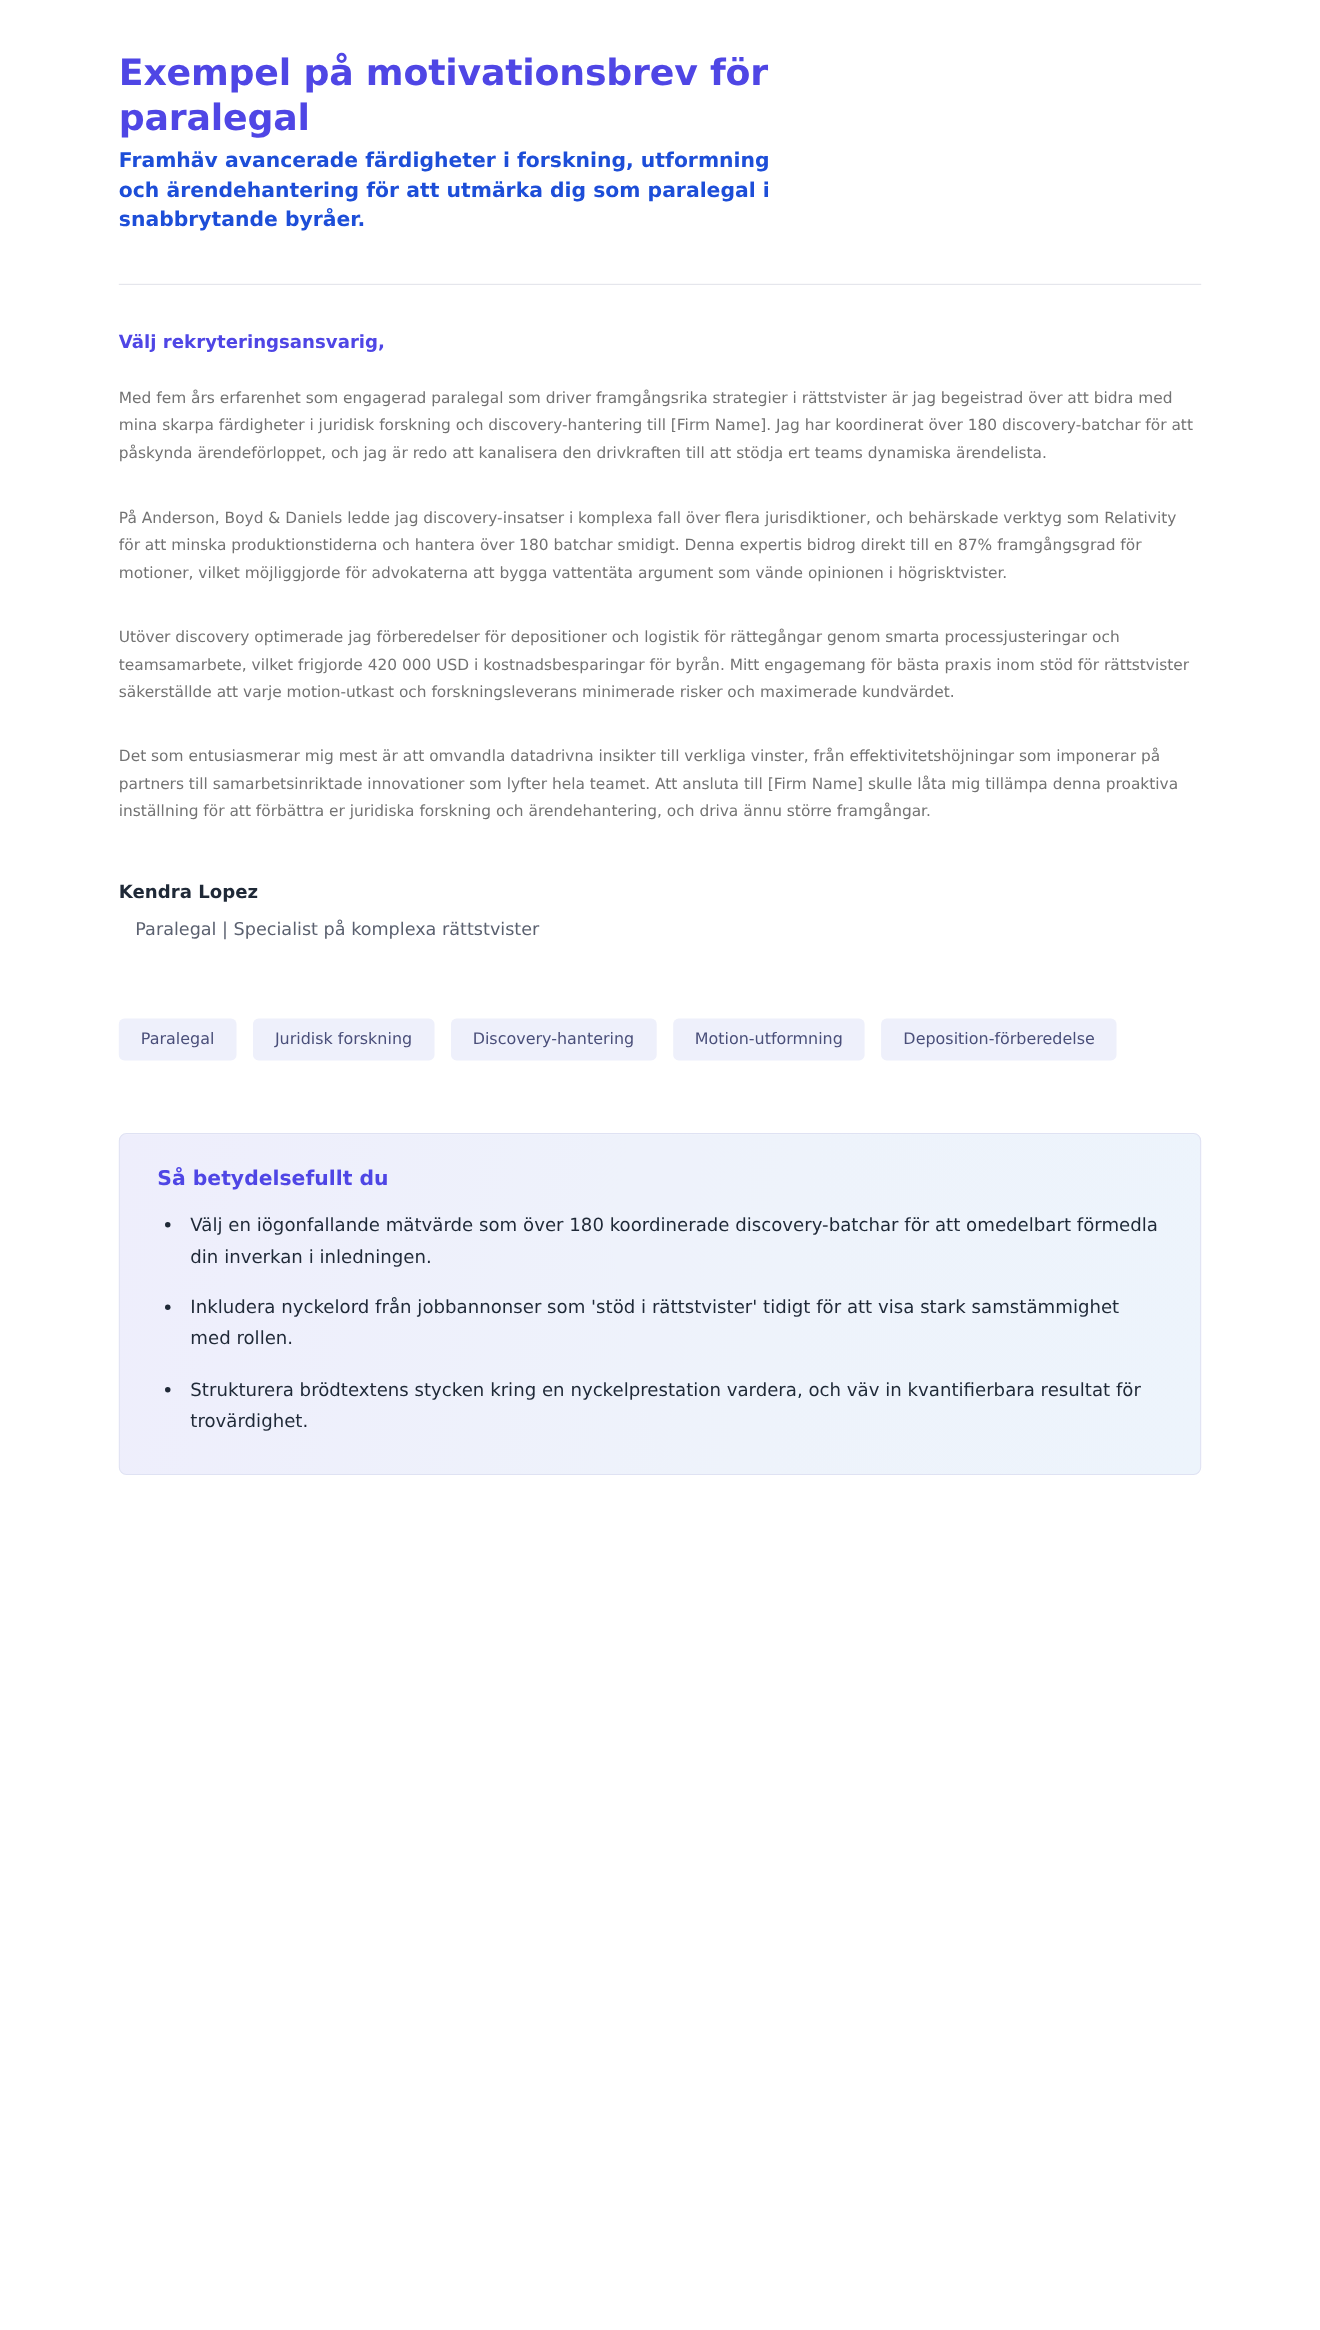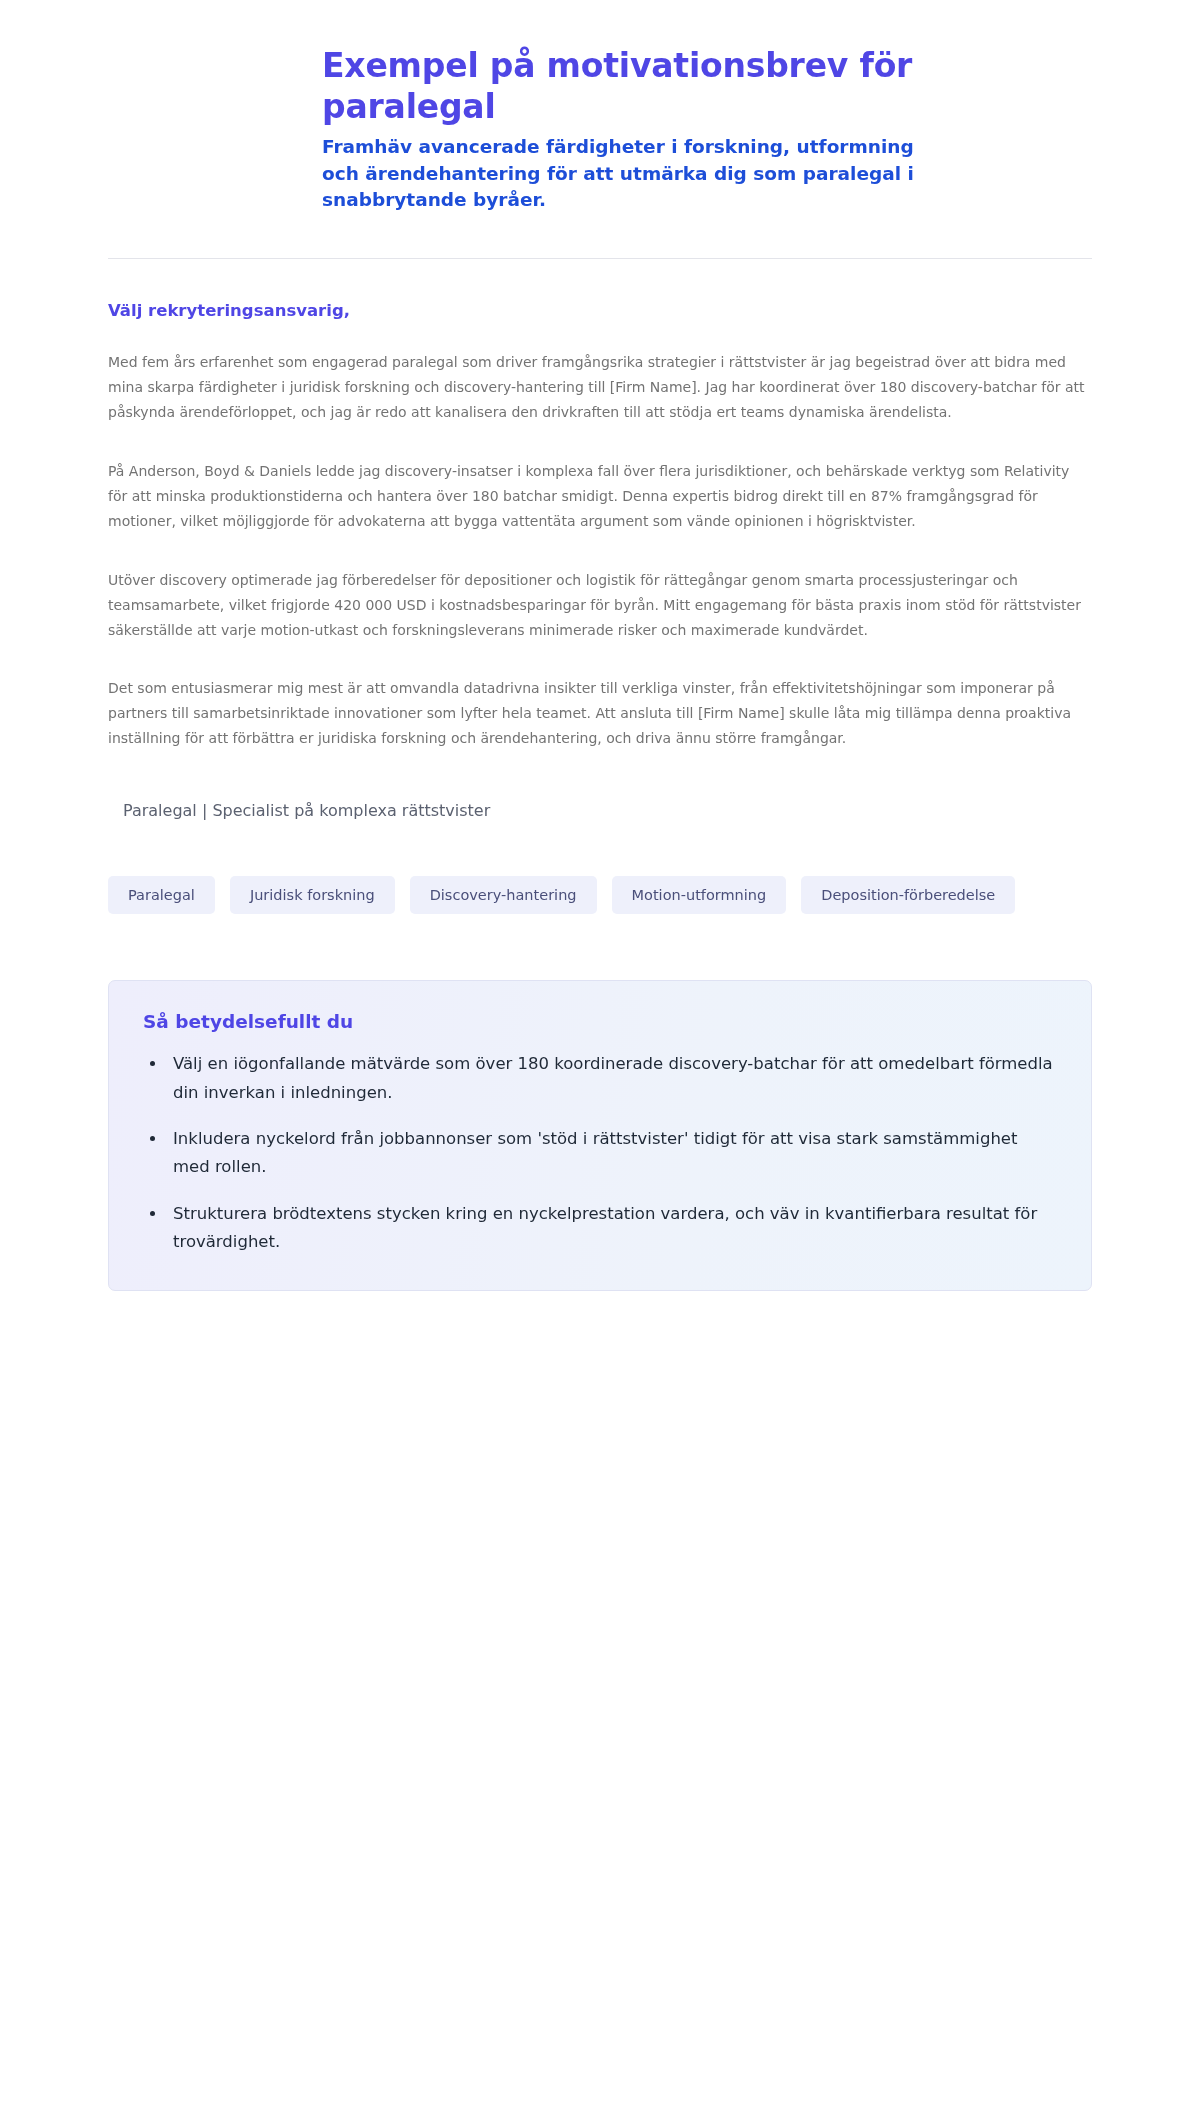--- a/index.html
+++ b/index.html
@@ -16,21 +16,21 @@
   .page {
     width: 1200px;
     min-height: 2118px;
     padding: 46px 108px 40px 108px;
     background: #ffffff;
   }
   
   .header {
     display: flex;
     align-items: flex-start;
-    justify-content: flex-end;
+    justify-content: space-between;
     gap: 59px;
   }
   .header-left {
     flex: 1 1 auto;
     max-width: 770px;
   }
   .doc-title {
     margin: 0;
     font-size: 33px;
     line-height: 1.24;
@@ -94,21 +94,21 @@
   .sign-role {
     font-size: 16px;
     color: #5b6170;
     margin: 15px;
   }
   
   .tags {
     display: flex;
     flex-wrap: wrap;
     gap: 15px;
-    margin-top: 56px;
+    margin-top: 72px;
   }
   .tag {
     background: #eef0fb;
     color: #4a4f7a;
     border-radius: 5px;
     font-size: 14.5px;
     padding: 11px 20px;
     white-space: nowrap;
   }
   
@@ -153,20 +153,21 @@
   <hr class="divider">
 
   <div class="letter">
     <p class="salutation">Välj rekryteringsansvarig,</p>
     <p class="body-par">Med fem års erfarenhet som engagerad paralegal som driver framgångsrika strategier i rättstvister är jag begeistrad över att bidra med mina skarpa färdigheter i juridisk forskning och discovery-hantering till [Firm Name]. Jag har koordinerat över 180 discovery-batchar för att påskynda ärendeförloppet, och jag är redo att kanalisera den drivkraften till att stödja ert teams dynamiska ärendelista.</p>
     <p class="body-par">På Anderson, Boyd &amp; Daniels ledde jag discovery-insatser i komplexa fall över flera jurisdiktioner, och behärskade verktyg som Relativity för att minska produktionstiderna och hantera över 180 batchar smidigt. Denna expertis bidrog direkt till en 87% framgångsgrad för motioner, vilket möjliggjorde för advokaterna att bygga vattentäta argument som vände opinionen i högrisktvister.</p>
     <p class="body-par">Utöver discovery optimerade jag förberedelser för depositioner och logistik för rättegångar genom smarta processjusteringar och teamsamarbete, vilket frigjorde 420 000 USD i kostnadsbesparingar för byrån. Mitt engagemang för bästa praxis inom stöd för rättstvister säkerställde att varje motion-utkast och forskningsleverans minimerade risker och maximerade kundvärdet.</p>
     <p class="body-par">Det som entusiasmerar mig mest är att omvandla datadrivna insikter till verkliga vinster, från effektivitetshöjningar som imponerar på partners till samarbetsinriktade innovationer som lyfter hela teamet. Att ansluta till [Firm Name] skulle låta mig tillämpa denna proaktiva inställning för att förbättra er juridiska forskning och ärendehantering, och driva ännu större framgångar.</p>
 
     <div class="sign-off">
+      <p class="sign-name">Kendra Lopez</p>
       <p class="sign-role">Paralegal | Specialist på komplexa rättstvister</p>
     </div>
   </div>
 
   <div class="tags">
     <span class="tag">Paralegal</span>
     <span class="tag">Juridisk forskning</span>
     <span class="tag">Discovery-hantering</span>
     <span class="tag">Motion-utformning</span>
     <span class="tag">Deposition-förberedelse</span>

